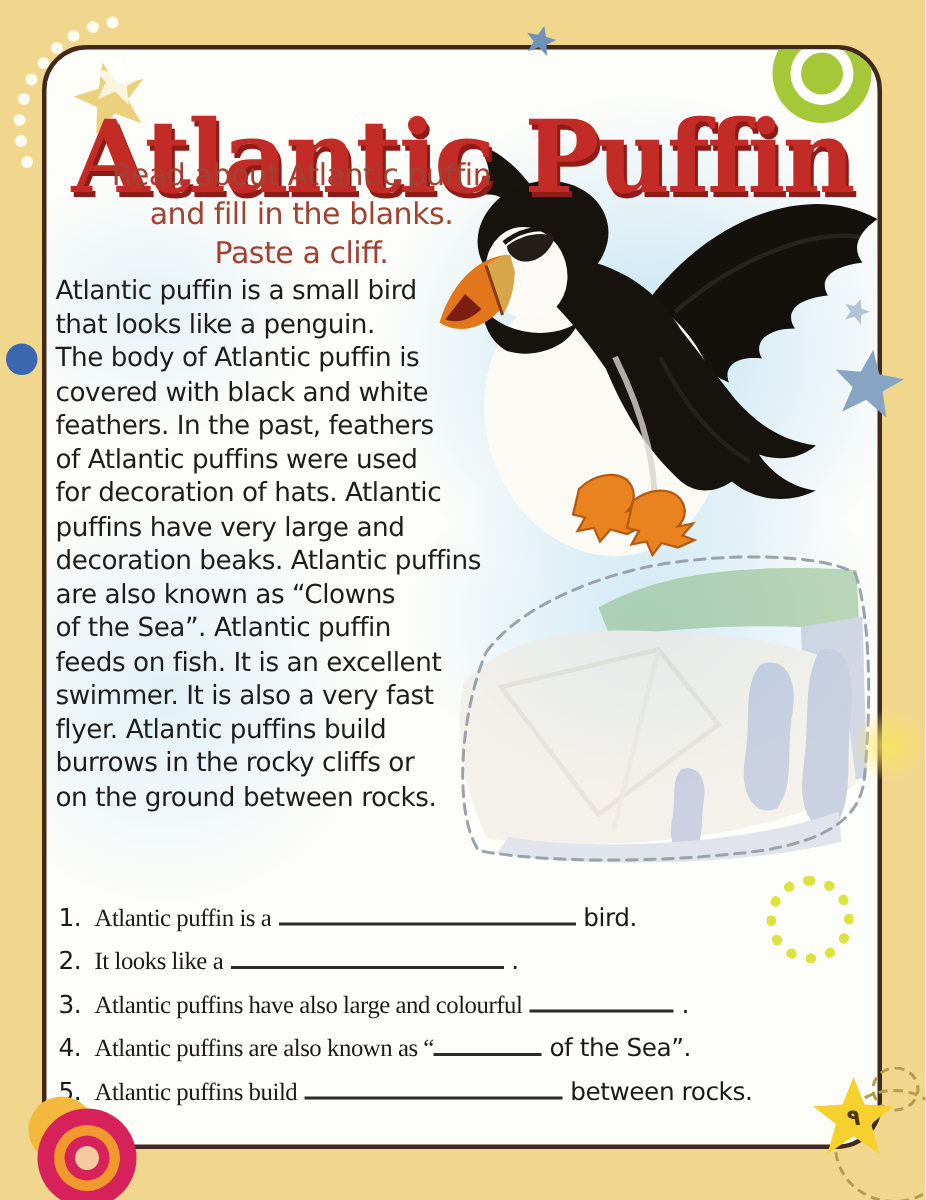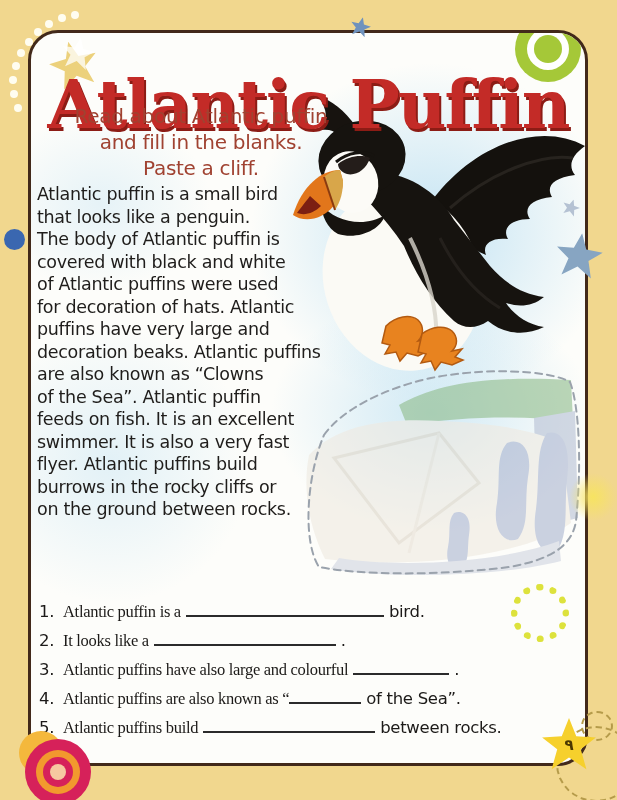--- a/index.html
+++ b/index.html
@@ -127,20 +127,21 @@
     <div>Read about Atlantic puffin</div>
     <div>and fill in the blanks.</div>
     <div>Paste a cliff.</div>
   </div>
 
   <div class="article">
     <div>Atlantic puffin is a small bird</div>
     <div>that looks like a penguin.</div>
     <div>The body of Atlantic puffin is</div>
     <div>covered with black and white</div>
+    <div>feathers. In the past, feathers</div>
     <div>of Atlantic puffins were used</div>
     <div>for decoration of hats. Atlantic</div>
     <div>puffins have very large and</div>
     <div>decoration beaks. Atlantic puffins</div>
     <div>are also known as “Clowns</div>
     <div>of the Sea”. Atlantic puffin</div>
     <div>feeds on fish. It is an excellent</div>
     <div>swimmer. It is also a very fast</div>
     <div>flyer. Atlantic puffins build</div>
     <div>burrows in the rocky cliffs or</div>

